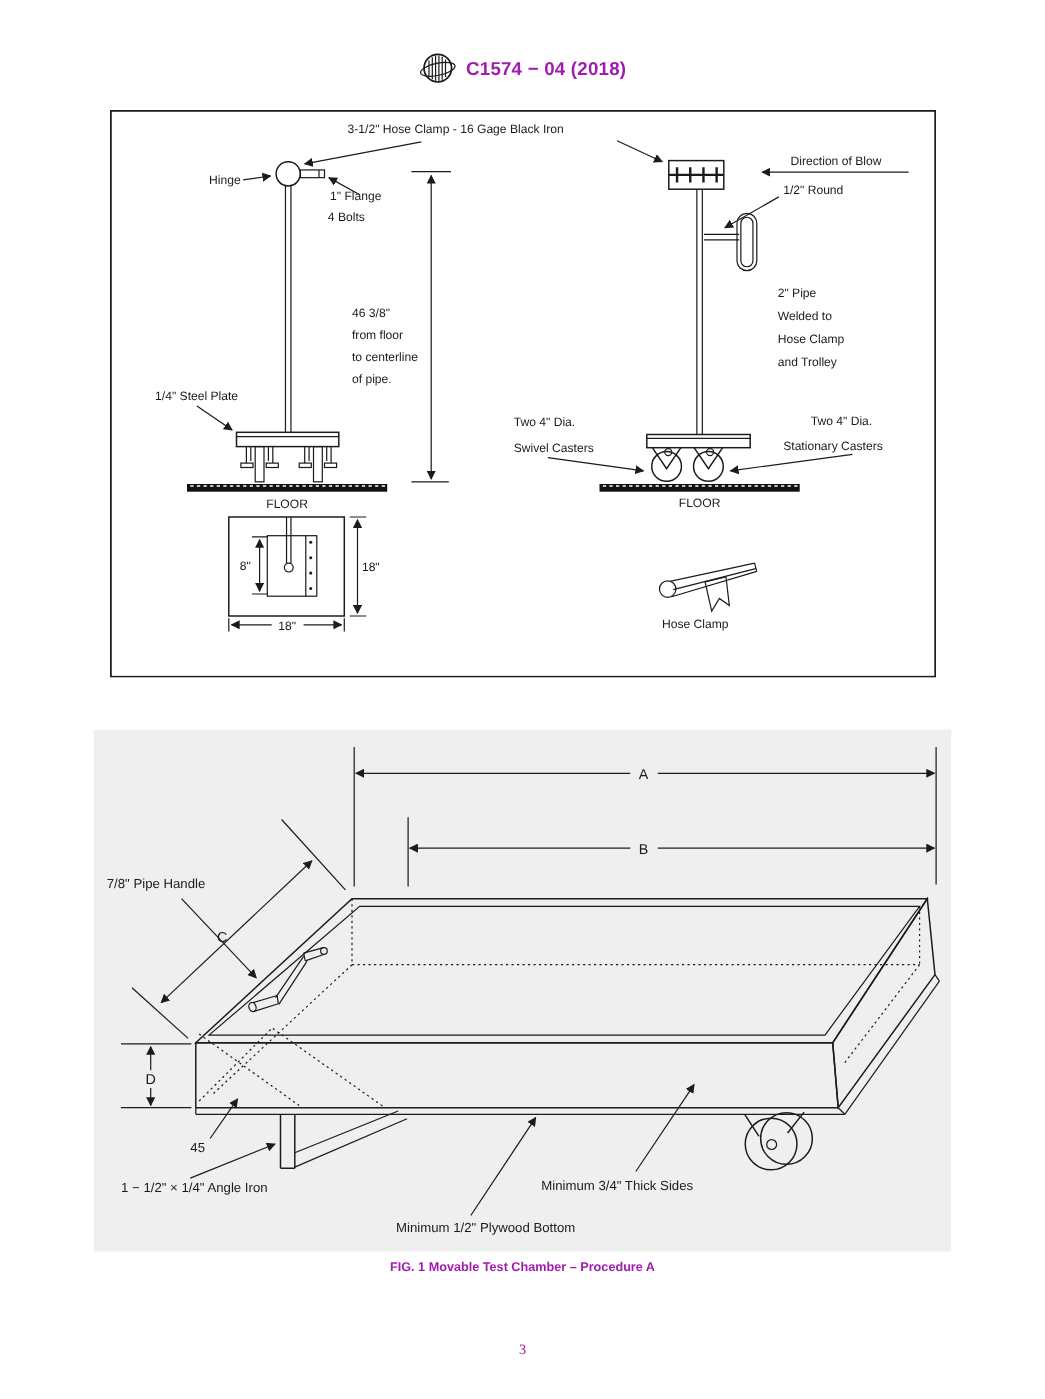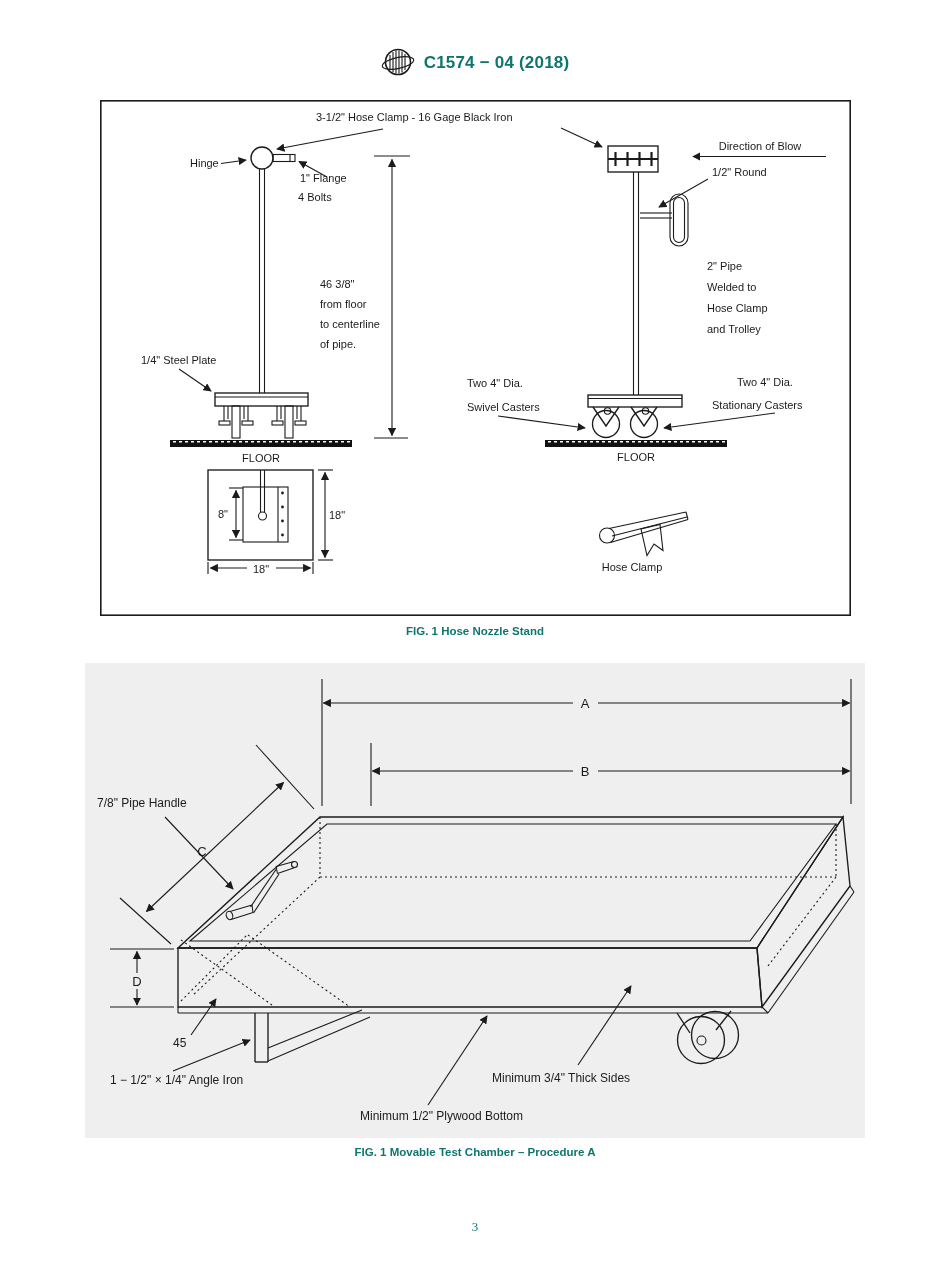--- a/index.html
+++ b/index.html
@@ -1,17 +1,17 @@
 <!DOCTYPE html>
 <html><head>
 <meta charset="utf-8">
 <style>
   html,body{margin:0;padding:0;background:#fff;}
   #page{position:relative;width:950px;height:1272px;background:#ffffff;overflow:hidden;
-        font-family:"Liberation Sans",sans-serif;color:#0f766e;}
+        font-family:"Liberation Sans",sans-serif;color:#a21caf;}
   #hdr{position:absolute;top:46px;left:0;width:950px;display:flex;align-items:center;
        justify-content:center;gap:9px;}
   #hdr .code{font-size:17px;font-weight:bold;letter-spacing:.2px;}
   .cap{position:absolute;left:0;width:950px;text-align:center;font-size:11.5px;font-weight:bold;}
   #cap1{top:625px;}
   #cap2{top:1146px;}
   #pgnum{position:absolute;top:1219px;left:0;width:950px;text-align:center;
          font-family:"Liberation Serif",serif;font-size:13px;}
   svg{position:absolute;}
   #fig1{left:100px;top:100px;}
@@ -184,21 +184,20 @@
     <text class="t1" x="707" y="312">Hose Clamp</text>
     <text class="t1" x="707" y="333">and Trolley</text>
     <text class="t1" x="467" y="387">Two 4" Dia.</text>
     <text class="t1" x="467" y="411">Swivel Casters</text>
     <text class="t1" x="737" y="386">Two 4" Dia.</text>
     <text class="t1" x="712" y="409">Stationary Casters</text>
     <text class="t1 mid" x="636" y="461">FLOOR</text>
     <text class="t1 mid" x="632" y="571">Hose Clamp</text>
   </svg>
 
-  <div id="cap1" class="cap">FIG. 1 Hose Nozzle Stand</div>
 
   <svg id="fig2" width="780" height="475" viewBox="85 663 780 475">
     <defs>
       <marker id="ar2" viewBox="0 0 10 10" refX="9" refY="5" markerWidth="7.5" markerHeight="7.5" orient="auto-start-reverse">
           <path d="M0,0 L10,5 L0,10 z" fill="#1b1b1b"></path>
         </marker>
     </defs>
     <rect x="85" y="663" width="780" height="475" fill="#efefef"></rect>
 
     <g>

